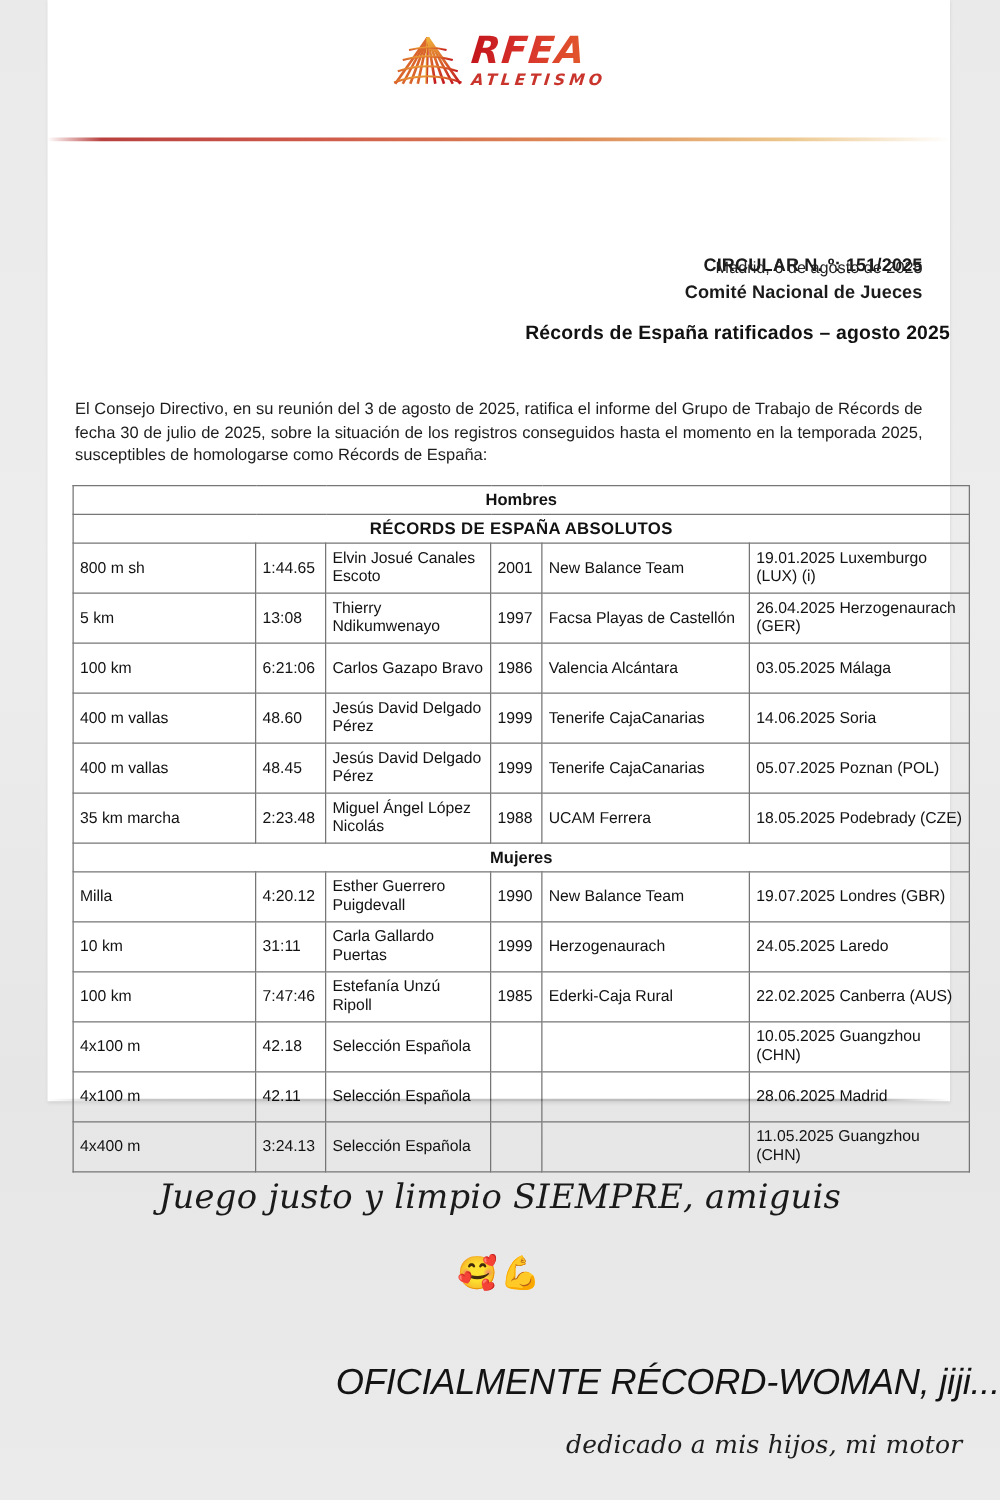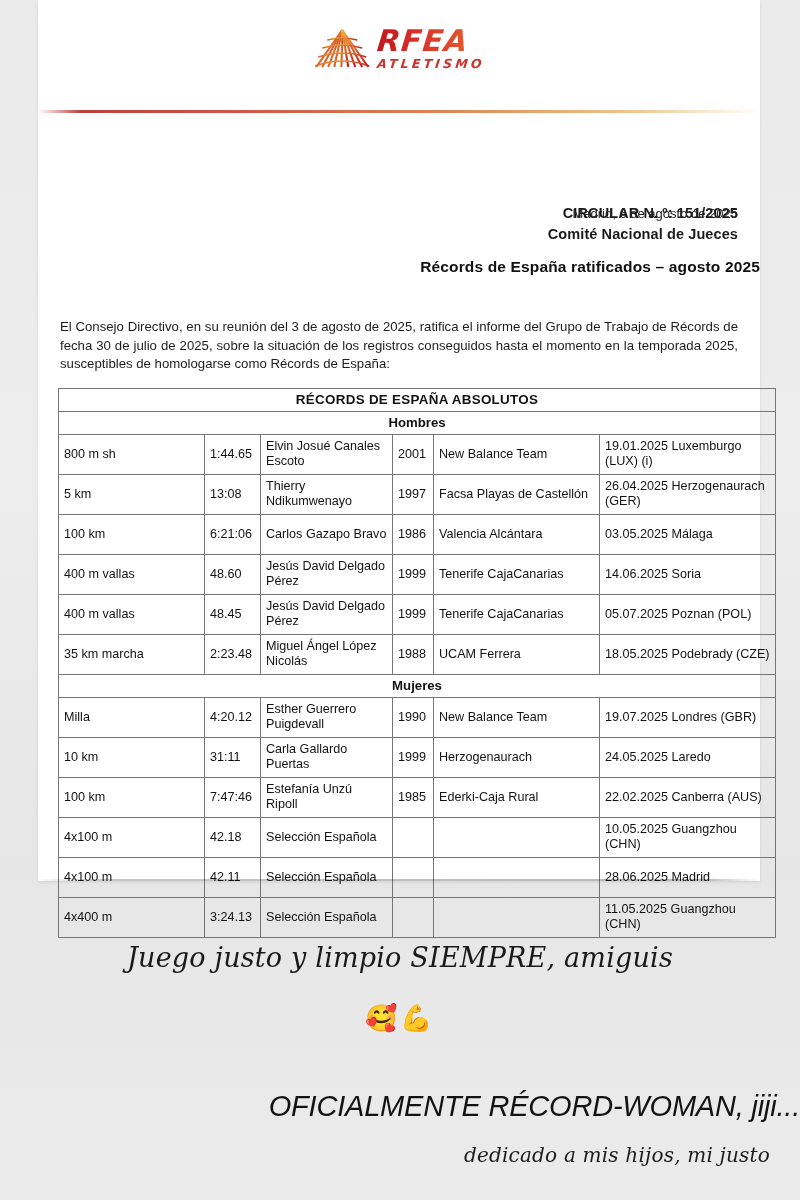--- a/index.html
+++ b/index.html
@@ -294,24 +294,24 @@
       <colgroup>
         <col class="c-event">
           <col class="c-mark">
           <col class="c-athlete">
         <col class="c-year">
           <col class="c-club">
           <col class="c-place">
       </colgroup>
       <tbody id="records-body">
           <tr>
+            <td class="tbl-section" colspan="6">Hombres</td>
+          </tr>
+          <tr>
             <td class="tbl-title" colspan="6">RÉCORDS DE ESPAÑA ABSOLUTOS</td>
-          </tr>
-          <tr>
-            <td class="tbl-section" colspan="6">Hombres</td>
           </tr>
           <tr class="row-tall">
             <td class="c-event">800 m sh</td>
             <td class="c-mark">1:44.65</td>
             <td class="c-athlete">Elvin Josué Canales Escoto</td>
             <td class="c-year">2001</td>
             <td class="c-club">New Balance Team</td>
             <td class="c-place">19.01.2025 Luxemburgo (LUX) (i)</td>
           </tr>
           <tr class="row-tall">
@@ -406,15 +406,15 @@
             <td class="c-place">11.05.2025 Guangzhou (CHN)</td>
           </tr>
         </tbody>
     </table>
 
   </div>
 
   <div class="caption" id="caption-line1">Juego justo y limpio SIEMPRE, amiguis</div>
   <div class="caption" id="caption-emojis">🥰💪</div>
   <div class="caption" id="caption-line2">OFICIALMENTE RÉCORD-WOMAN, jiji...</div>
-  <div class="caption" id="caption-line3">dedicado a mis hijos, mi justo</div>
+  <div class="caption" id="caption-line3">dedicado a mis hijos, mi motor</div>
 
 </div>
 
 </body></html>

